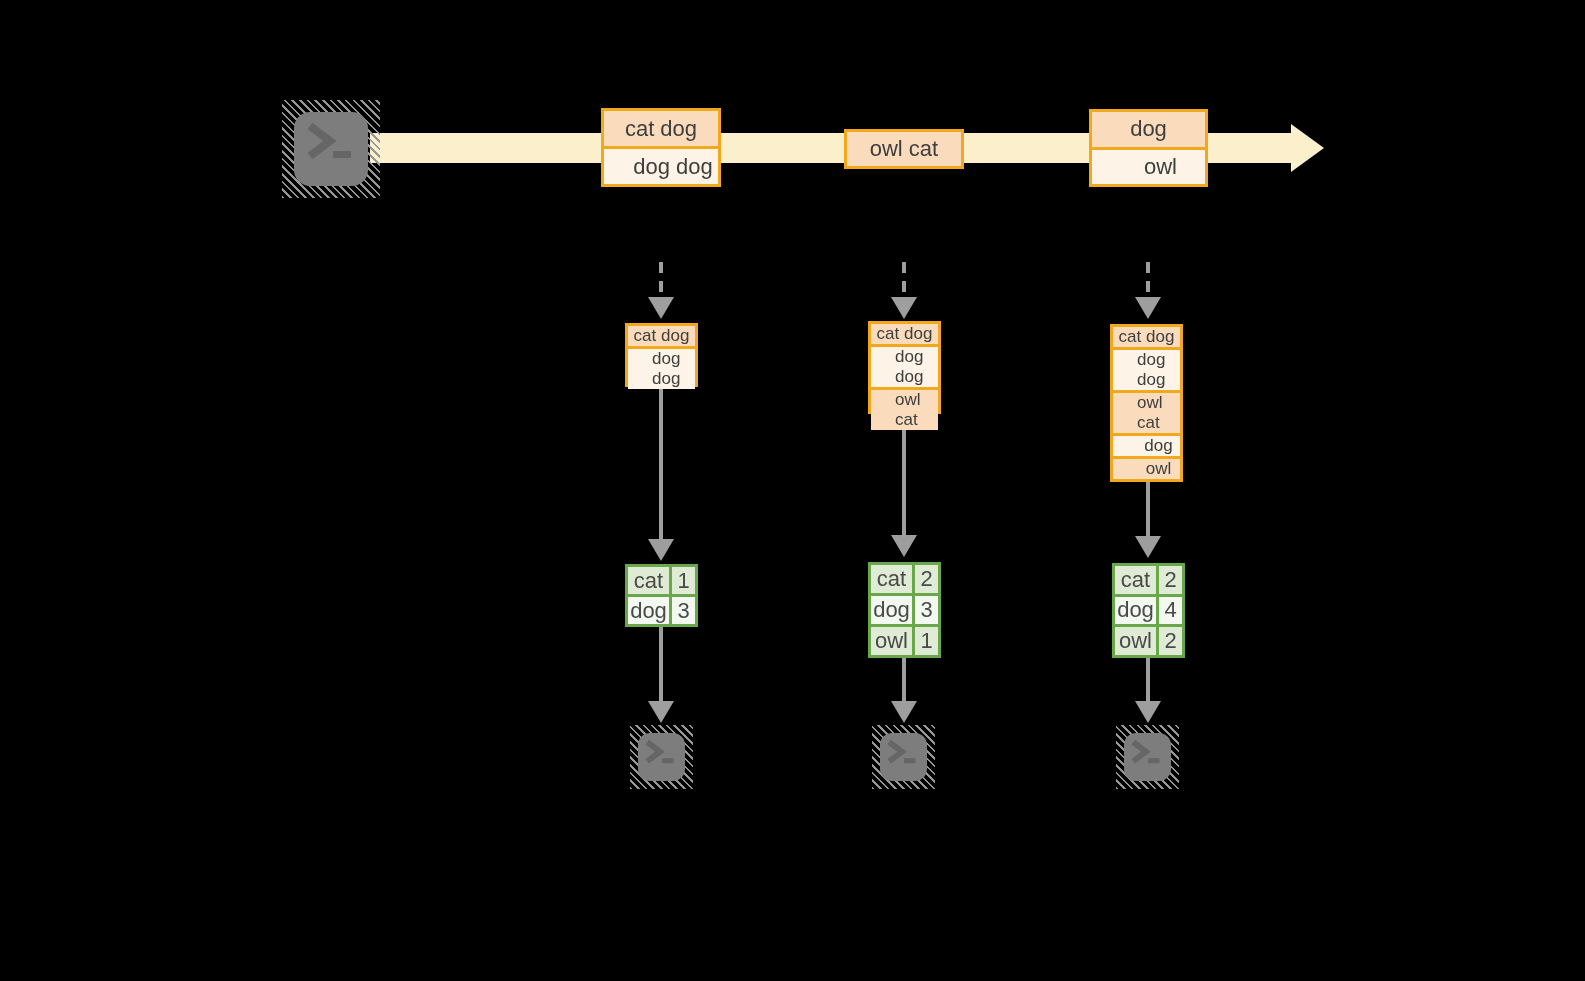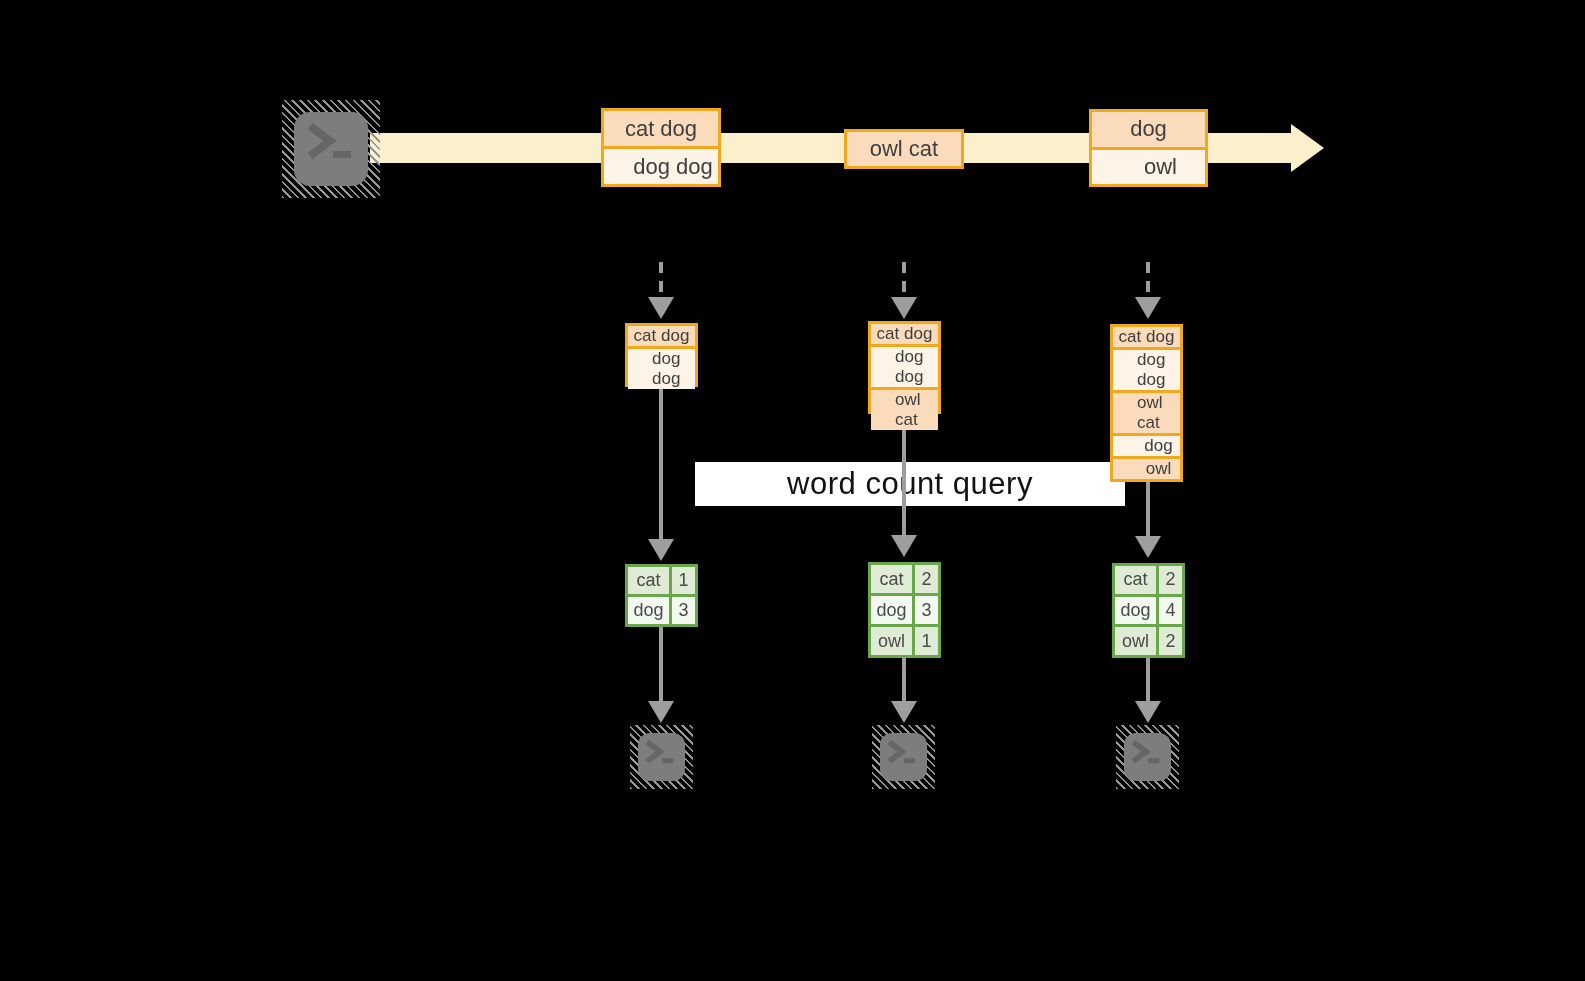--- a/index.html
+++ b/index.html
@@ -28,21 +28,21 @@
   .orow{flex:1;display:flex;align-items:center;justify-content:center;color:var(--ink);}
   .orow + .orow{border-top:3px solid var(--orange);padding-left:24px;}
   .orow:nth-child(odd){background:var(--peach);}
   .orow:nth-child(even){background:var(--cream-fill);}
   .tl .orow{font-size:22px;}
   .buf .orow{font-size:17px;}
 
   
   .gtable{position:absolute;box-sizing:border-box;border:3px solid var(--green);background:var(--green);
     display:grid;grid-template-columns:1fr 23px;gap:3px;z-index:4;}
-  .gcell{display:flex;align-items:center;justify-content:center;font-size:18px;color:#4a4a4a;}
+  .gcell{display:flex;align-items:center;justify-content:center;font-size:22px;color:#4a4a4a;}
   .gtable .gcell:nth-child(4n+1),.gtable .gcell:nth-child(4n+2){background:var(--cell-a);}
   .gtable .gcell:nth-child(4n+3),.gtable .gcell:nth-child(4n+4){background:var(--cell-b);}
 
   
   .vline{position:absolute;width:4px;background:var(--gray);z-index:3;}
   .vdash{position:absolute;width:4px;z-index:3;
     background:repeating-linear-gradient(to bottom,var(--gray) 0 11px,transparent 11px 19px);}
   .vhead{position:absolute;width:0;height:0;z-index:3;
     border-left:13px solid transparent;border-right:13px solid transparent;border-top:22px solid var(--gray);}
 
@@ -106,21 +106,20 @@
     <div class="orow">owl cat</div>
   </div>
   <div class="obox buf" style="left:1110px;top:324px;width:73px;height:158px">
     <div class="orow">cat dog</div>
     <div class="orow">dog dog</div>
     <div class="orow">owl cat</div>
     <div class="orow">dog</div>
     <div class="orow">owl</div>
   </div>
 
-  <div class="qlabel">word count query</div>
 
   <div class="vline" style="left:659px;top:387px;height:153px"></div>
   <div class="vhead" style="left:648px;top:539px"></div>
   <div class="vline" style="left:902px;top:414px;height:122px"></div>
   <div class="vhead" style="left:891px;top:535px"></div>
   <div class="vline" style="left:1146px;top:482px;height:55px"></div>
   <div class="vhead" style="left:1135px;top:536px"></div>
 
   <div class="gtable" style="left:625px;top:564px;width:73px;height:63px">
     <div class="gcell">cat</div>

